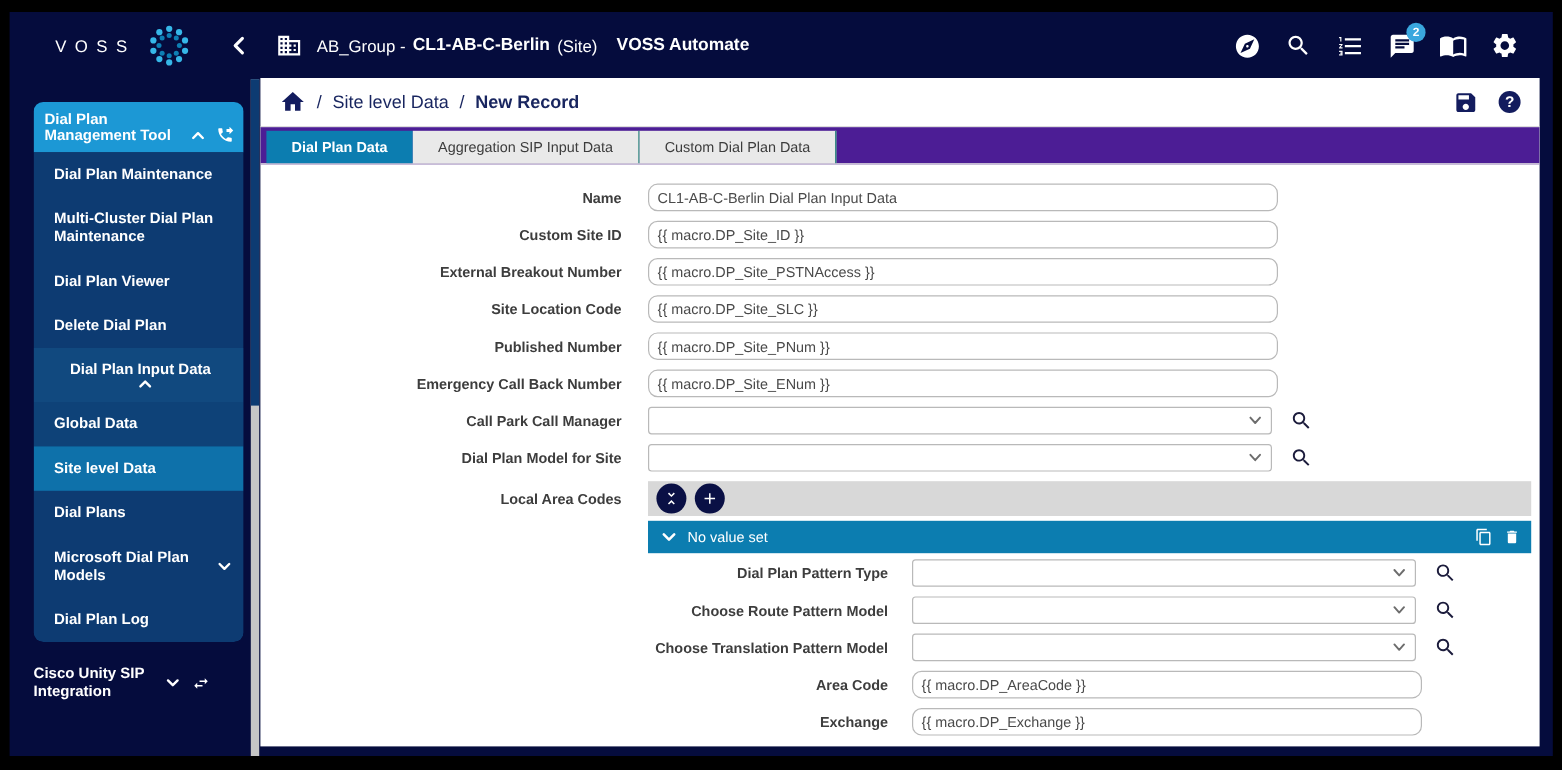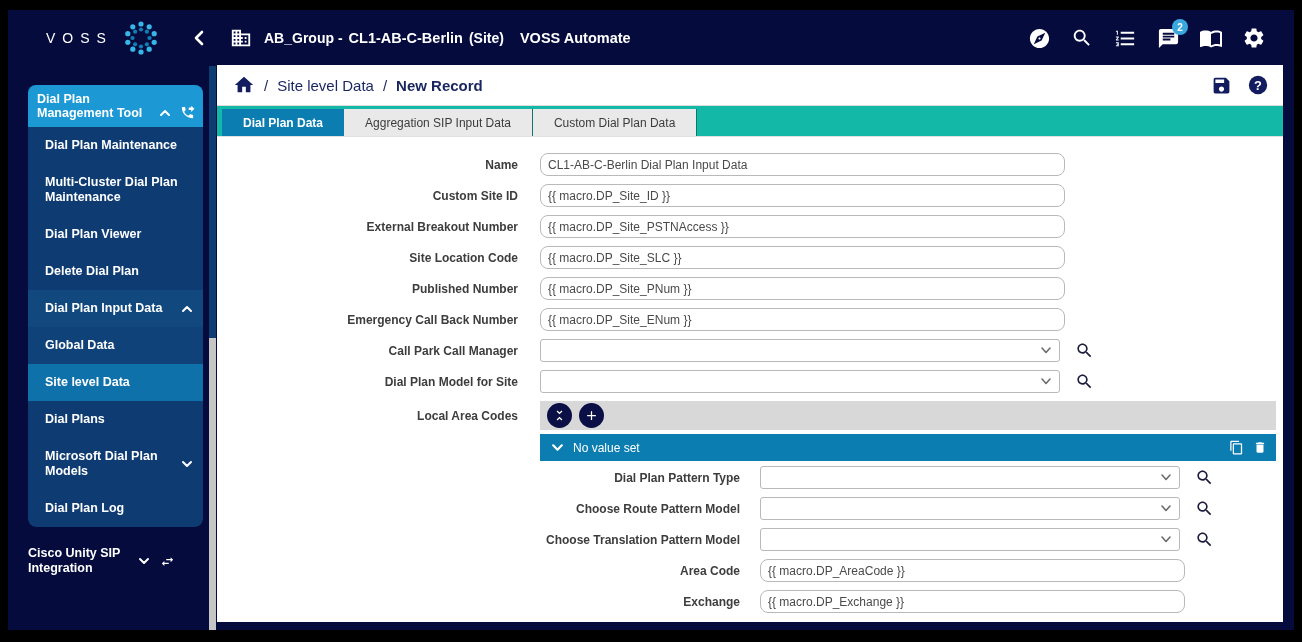--- a/index.html
+++ b/index.html
@@ -9,56 +9,56 @@
     font-family:"Liberation Sans", sans-serif;
     position:relative; overflow:hidden;
   }
   .app { position:absolute; left:8px; top:10px; width:1286px; height:620px; background:#050c3d; }
 
   
   .topbar { position:absolute; top:0; left:0; right:0; height:56px; display:flex; align-items:center; color:#fff; }
   .logo-area { width:178px; display:flex; align-items:center; padding-left:38px; flex:none; }
   .logo-text { font-size:14px; letter-spacing:7px; color:#fff; font-weight:normal; }
   .collapse-btn { width:26px; flex:none; display:flex; align-items:center; justify-content:center; cursor:pointer; margin-right:18px; }
-  .context { display:flex; align-items:center; font-size:14px; gap:6px;font-weight:bold; }
+  .context { display:flex; align-items:center; font-size:14px; gap:6px; }
   .context .bld { margin-right:6px; display:flex; }
   .context b { font-size:14.5px; }
   .app-title { font-weight:bold; font-size:14.5px; margin-left:16px; }
   .top-icons { margin-left:auto; display:flex; align-items:center; gap:19px; padding-right:28px; }
   .top-icon { position:relative; width:24px; height:24px; display:flex; align-items:center; justify-content:center; cursor:pointer; }
   .badge { position:absolute; top:-7px; right:-8px; min-width:16px; height:16px; border-radius:8px; background:#3aa7de; color:#fff; font-size:10px; font-weight:bold; display:flex; align-items:center; justify-content:center; padding:0 3px; }
 
   
   .sidebar { position:absolute; left:0; top:56px; width:201px; bottom:0; overflow:hidden; }
   .side-scrollbar { position:absolute; left:201px; top:56px; width:7px; bottom:0; background:#c6c6c6; }
   .side-thumb { position:absolute; left:0; top:0; width:7px; height:272px; background:#0d3b72; }
   .panel { margin:19px 6px 0 20px; width:175px; border-radius:8px; overflow:hidden; }
   .p-header { background:#1c98d5; color:#fff; font-weight:bold; font-size:12.5px; line-height:14px; padding:7px 8px 7px 9px; display:flex; align-items:flex-end; cursor:pointer; }
   .p-header .lab { flex:1; }
   .p-header .ics { display:flex; gap:9px; align-items:center; }
   .p-body { background:#0d3b72; border-radius:0 0 8px 8px; overflow:hidden; }
   .s-item { color:#fff; font-weight:bold; font-size:12.5px; line-height:15px; padding:11px 10px 11px 17px; cursor:pointer; display:flex; align-items:center; }
   .s-item .lab { flex:1; padding-right:4px; }
-  .s-item.subhead { background:#11497f; }
+  .s-item.subhead { background:#11497f;flex-direction:column; }
   .s-item.subrow { background:#0e4278; }
   .s-item.selected { background:#0e71aa; }
   .inline-chev { margin-left:4px; flex:none; }
   .bottom-item { color:#fff; font-weight:bold; font-size:12.5px; line-height:15px; padding:11px 10px 11px 20px; margin-top:8px; display:flex; align-items:center; cursor:pointer; }
   .bottom-item .lab { flex:1; padding-right:4px; }
   .bottom-item .ics { display:flex; gap:10px; align-items:center; }
 
   
   .content { position:absolute; left:209px; top:55px; width:1066px; height:557px; background:#fff; overflow:hidden; }
   .crumb-bar { height:41px; display:flex; align-items:center; padding:0 14px 0 16px; border-bottom:1px solid #dcdcdc; color:#18255f; font-size:15px; }
   .crumb-bar .sep { margin:0 9px; }
   .crumb-bar .cur { font-weight:bold; }
   .crumb-actions { margin-left:auto; display:flex; align-items:center; gap:15px; }
   .crumb-actions .abtn { cursor:pointer; display:flex; }
 
-  .tabbar { height:31px; background:#14b8a6; display:flex; align-items:flex-end; padding-left:5px; border-bottom:1px solid #e2e2e2; }
+  .tabbar { height:31px; background:#4c1d95; display:flex; align-items:flex-end; padding-left:5px; border-bottom:1px solid #e2e2e2; }
   .tab { height:27px; display:flex; align-items:center; padding:0 21px; font-size:12px; color:#3c3c3c; background:#e9e9e9; border-right:1px solid #0f766e; cursor:pointer; white-space:nowrap; }
   .tab:first-child { border-left:1px solid #cfcfcf; }
   .tab.active { background:#0c7db0; color:#fff; font-weight:bold; border-right:none; border-left:none; }
 
   .form { padding-top:16px; }
   .row { display:flex; align-items:center; height:23px; margin-bottom:8px; }
   .lbl { width:323px; flex:none; text-align:right; padding-right:22px; font-size:12px; font-weight:bold; color:#3d3d3d; }
   input.tin { width:525px; height:23px; border:1px solid #b9b9b9; border-radius:8px; font-family:"Liberation Sans",sans-serif; font-size:12px; color:#4a4a4a; padding:0 7px; outline:none; }
   .select { width:520px; height:23px; border:1px solid #b9b9b9; border-radius:3px; background:#fff; position:relative; cursor:pointer; }
   .select .chev { position:absolute; right:7px; top:6px; }

